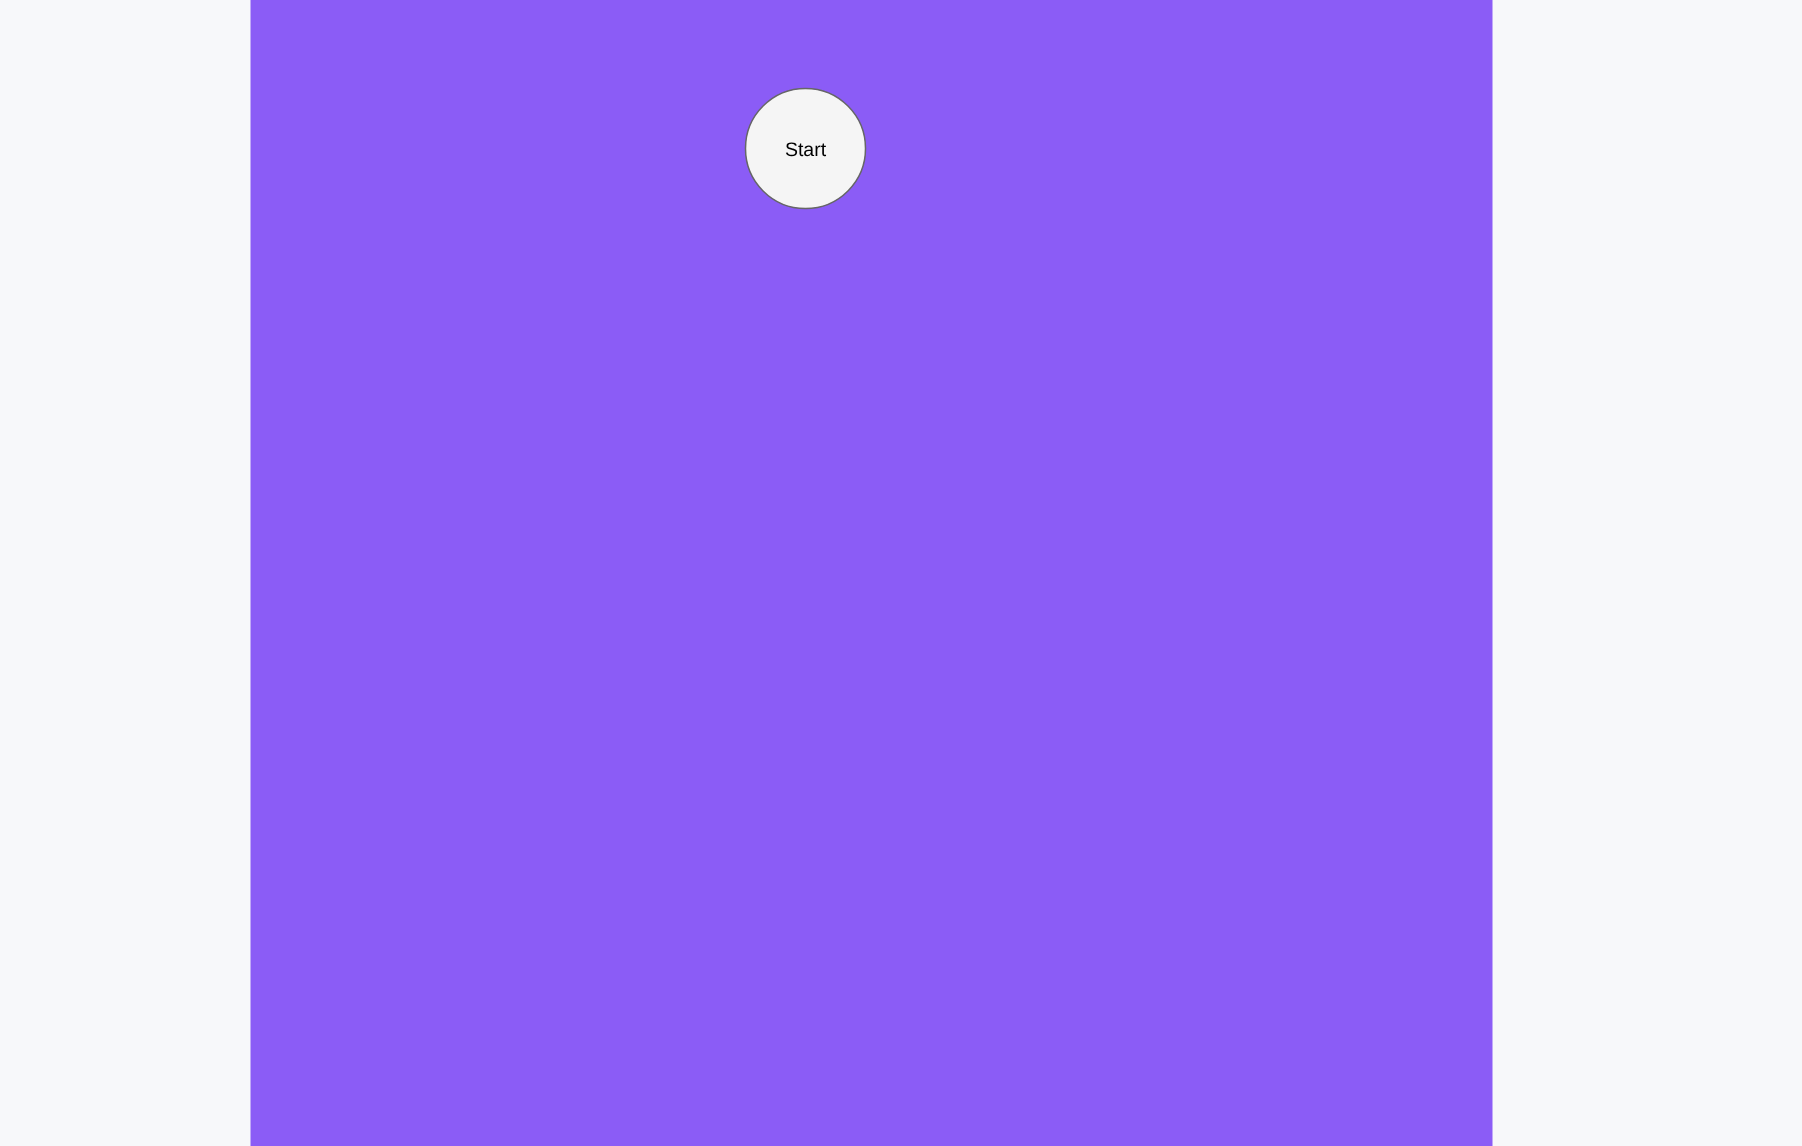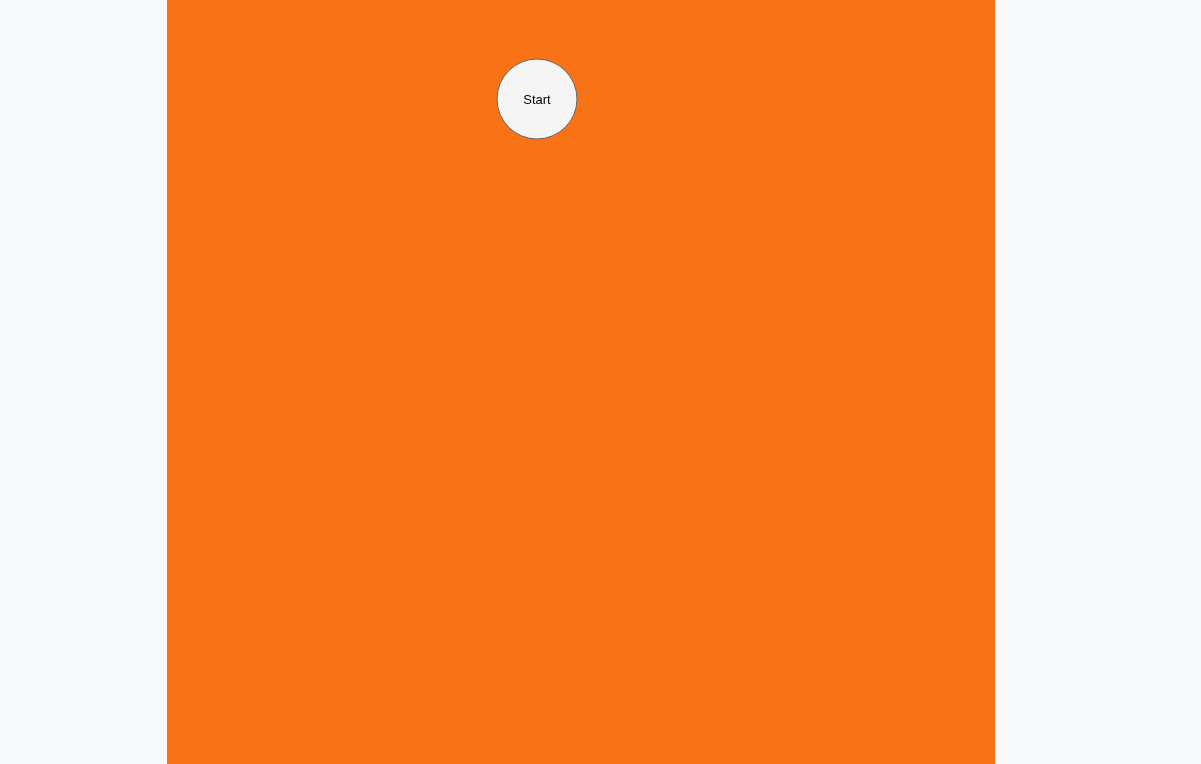--- a/index.html
+++ b/index.html
@@ -1,16 +1,16 @@
 <!DOCTYPE html>
 <html><head>
 <meta charset="utf-8">
 <style>
   html,body{margin:0;padding:0;background:#f7f8fa;width:1201px;height:764px;overflow:hidden;}
-  #canvas{position:absolute;left:167px;top:0;width:828px;height:764px;background:#f97316;}
+  #canvas{position:absolute;left:167px;top:0;width:828px;height:764px;background:#8b5cf6;}
   svg{display:block;}
   .lbl{font-family:"Liberation Sans",sans-serif;font-size:13px;fill:#000;}
 </style>
 </head>
 <body>
 
 <div id="canvas">
 <svg width="828" height="764" viewBox="0 0 828 764" xmlns="http://www.w3.org/2000/svg">
   <circle cx="370" cy="99" r="40" fill="#f5f5f5" stroke="#666666"></circle>
   <text x="370" y="104" text-anchor="middle" class="lbl">Start</text>

